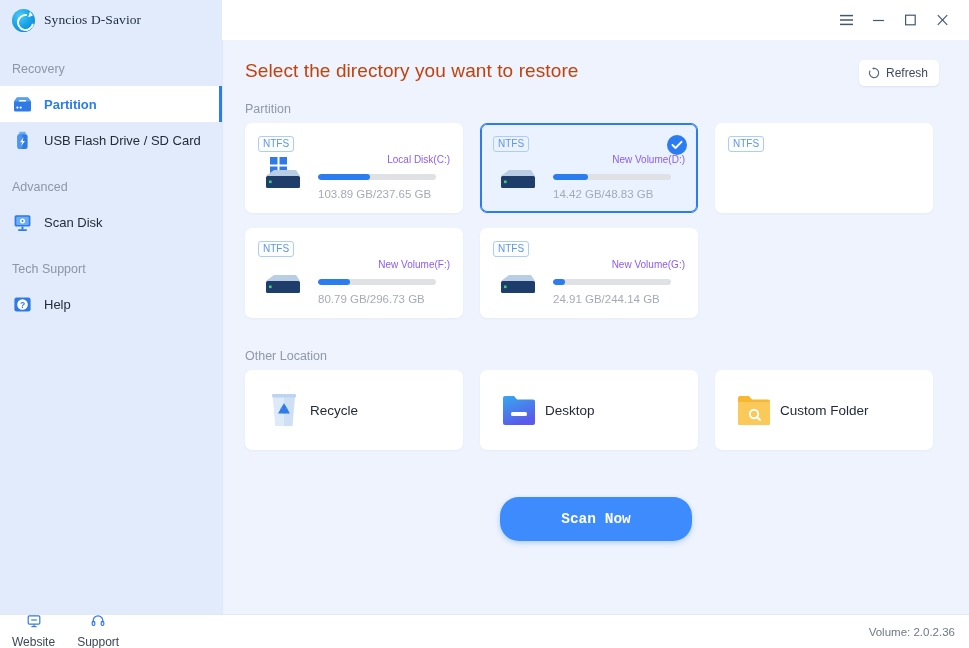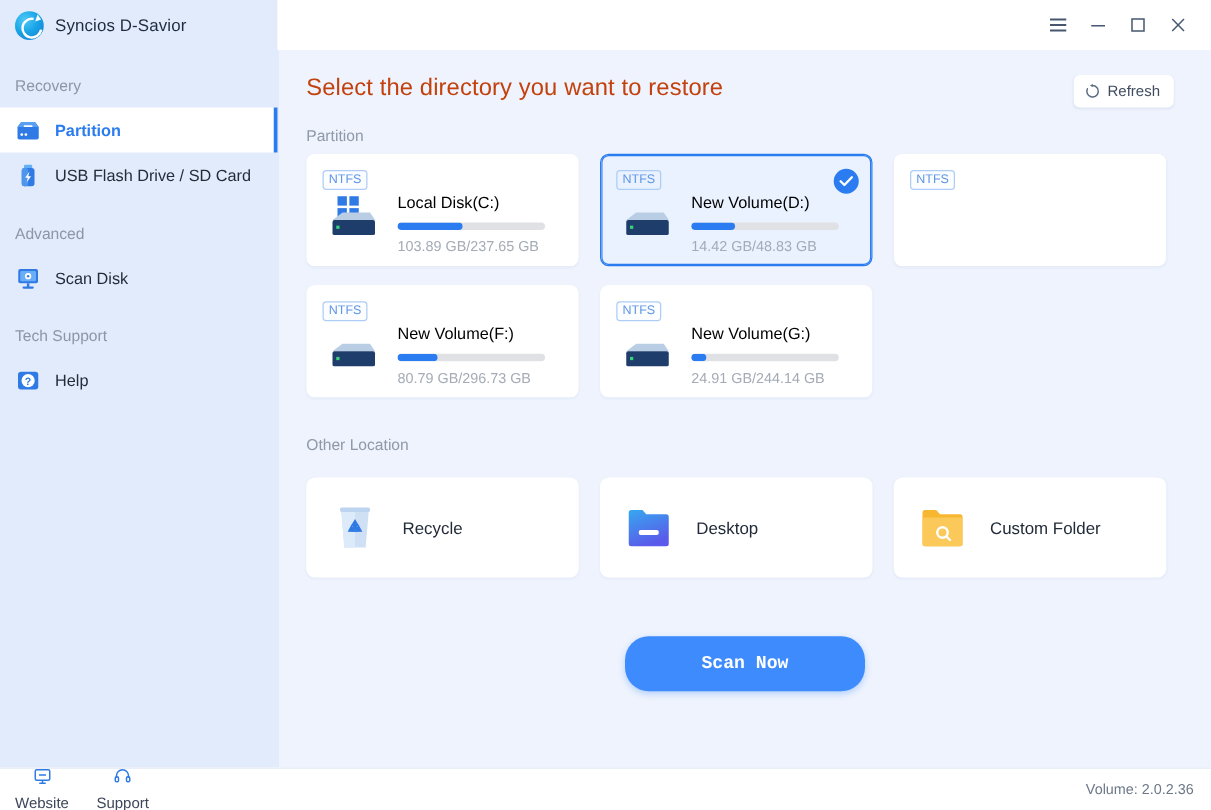--- a/index.html
+++ b/index.html
@@ -62,20 +62,21 @@
     border-top: 3px solid transparent;
     border-bottom: 3px solid transparent;
     transform: rotate(18deg);
     z-index: 2;
   }
   .app-title {
     font-size: 13.5px;
     color: #1d2b3f;
     letter-spacing: .1px;
     white-space: nowrap;
+    font-family: Liberation Serif, serif;
   }
   .titlebar-right {
     flex: 1;
     display: flex;
     justify-content: flex-end;
     align-items: center;
     height: 100%;
     background: #ffffff;
     padding-right: 12px;
     gap: 2px;
@@ -199,24 +200,25 @@
     padding: 0px 4px 1px 4px;
     line-height: 13px;
     background: #fbfdff;
   }
   .pcard.selected .fs-tag { background: #eaf2ff; }
   .pcard-inner { display: flex; align-items: flex-start; margin-top: 2px; }
   .disk-icon { width: 56px; flex: 0 0 56px; height: 50px; position: relative; }
   .disk-icon svg { position: absolute; left: 0; top: 0; }
   .pcard-info { flex: 1; padding-left: 4px; }
   .pcard-name {
-    font-size: 13px;
-    color: #000000;
+    font-size: 10px;
+    color: #8b5cf6;
     margin-bottom: 9px;
     white-space: nowrap;
+    text-align: right;
   }
   .bar {
     width: 118px; height: 6px;
     background: #dfe1e4;
     border-radius: 3px;
     overflow: hidden;
   }
   .bar-fill { height: 100%; background: #2a7cf0; border-radius: 3px; }
   .pcard-size {
     font-size: 11.5px;
@@ -234,23 +236,22 @@
   }
 
   
   .ocard {
     height: 80px;
     background: #ffffff;
     border-radius: 7px;
     display: flex;
     align-items: center;
     padding-left: 20px;
-    gap: 19px;
+    gap: 7px;
     box-shadow: 0 1px 2px rgba(60,90,150,.05);
-    margin-top: 12px;
   }
   .ocard-icon { width: 38px; height: 40px; flex: 0 0 38px; position: relative; }
   .ocard-label { font-size: 13.5px; color: #222b39; }
 
   
   .scan-wrap { display: flex; justify-content: center; margin-top: 47px; }
   .scan-btn {
     width: 192px; height: 44px;
     background: #3d8bfd;
     border-radius: 19px;

